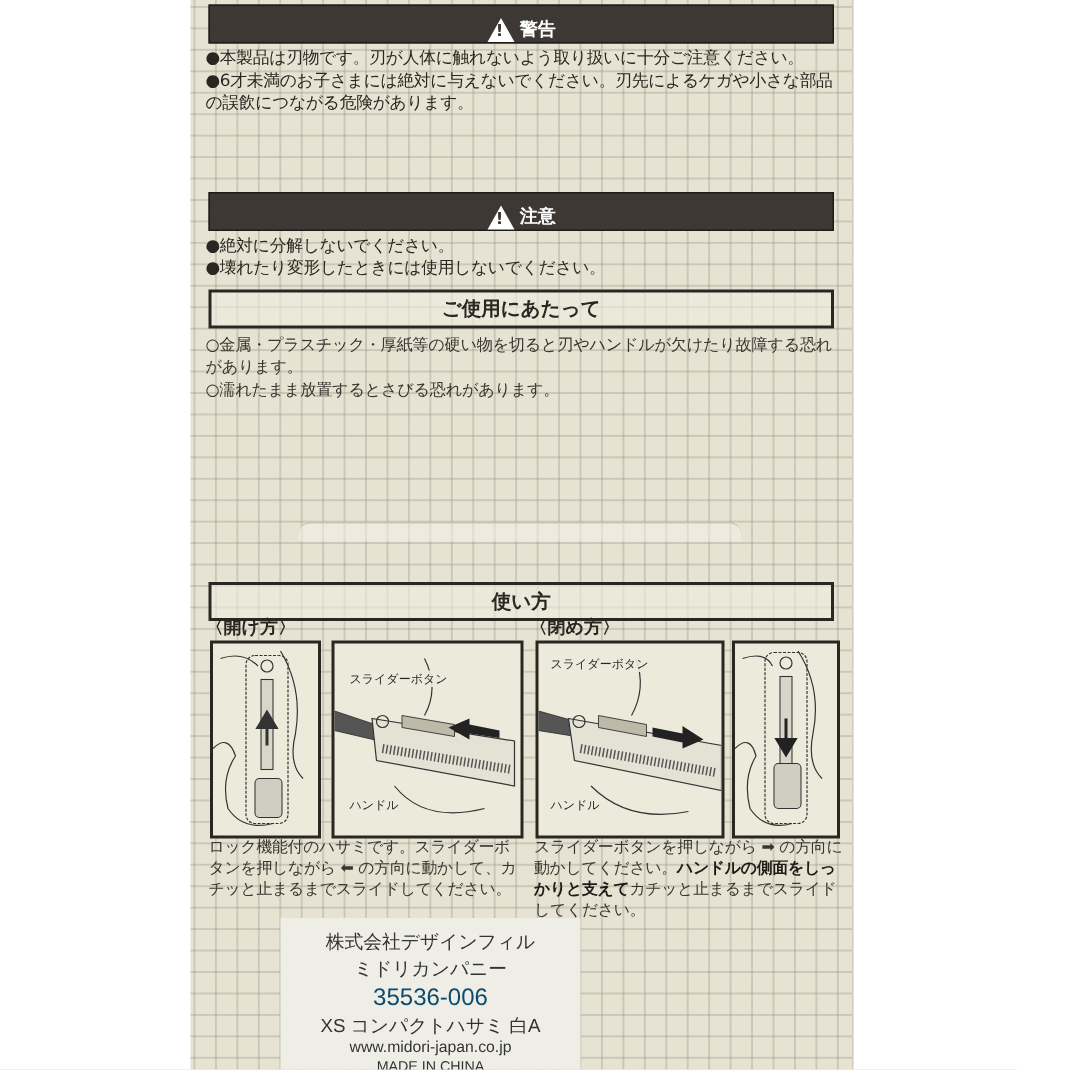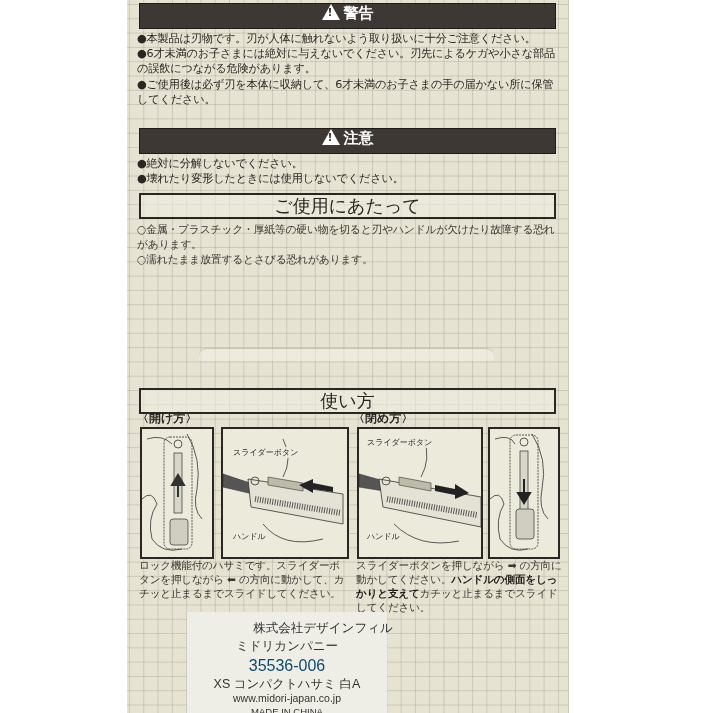--- a/index.html
+++ b/index.html
@@ -6,27 +6,27 @@
   body{width:713px;height:713px;background:#ffffff;position:relative;overflow:hidden;font-family:"DejaVu Sans",sans-serif;}
   .card{position:absolute;left:127px;top:0;width:441px;height:713px;
     background-color:#e6e3d2;
     background-image:
       linear-gradient(to right, rgba(150,148,135,0.35) 1px, transparent 1px),
       linear-gradient(to bottom, rgba(150,148,135,0.35) 1px, transparent 1px);
     background-size:14.3px 14.3px;
     background-position:2px 4px;
     box-shadow: 1px 0 0 #cfcbb8;}
   .bar{position:absolute;left:12px;width:415px;height:24px;background:#3d3833;border:1px solid #1e1b18;
-    color:#fff;font-weight:bold;font-size:15px;display:flex;align-items:flex-start;justify-content:center;gap:4px;}
+    color:#fff;font-weight:bold;font-size:12px;display:flex;align-items:flex-end;justify-content:center;gap:4px;}
   .bar .tri{width:0;height:0;border-left:9px solid transparent;border-right:9px solid transparent;border-bottom:16px solid #fff;position:relative;}
   .bar .tri::after{content:"!";position:absolute;left:-3px;top:2px;color:#3d3833;font-size:11px;font-weight:bold;}
   .para{position:absolute;left:10px;width:420px;font-size:11.2px;line-height:15.2px;color:#2a2622;letter-spacing:-0.2px;}
   .para p{margin:0;}
   .obox{position:absolute;left:12px;width:413px;height:22px;border:2px solid #2a2622;background:rgba(238,236,224,0.6);
-    display:flex;align-items:center;justify-content:center;font-weight:normal;font-size:18px;color:#2a2622;}
+    display:flex;align-items:center;justify-content:center;font-weight:bold;font-size:13px;color:#2a2622;}
   .notch{position:absolute;left:72px;top:348px;width:295px;height:12px;border-top:1px solid #c9c5b1;border-radius:8px 8px 0 0;background:rgba(245,243,234,0.5);}
   .sub{position:absolute;font-weight:bold;font-size:12px;color:#2a2622;}
   .panel{position:absolute;top:427px;height:128px;border:2px solid #2a2622;background:#eceadb;overflow:hidden;}
   .panel svg{position:absolute;left:0;top:0;}
   .plabel{position:absolute;font-size:8px;color:#2a2622;background:rgba(236,234,219,0.9);}
   .desc{position:absolute;font-size:10.6px;line-height:14px;color:#3a3530;width:210px;letter-spacing:-0.2px;}
   .desc b{color:#1e1b18;}
   .white-label{position:absolute;left:60px;top:612px;width:200px;height:101px;background:#efeee6;}
   .wl{position:absolute;left:0;width:200px;text-align:center;color:#333;font-family:"Liberation Sans",sans-serif;}
 </style>
@@ -35,21 +35,20 @@
 
 <div class="card">
 
   <div class="bar" style="top:3px;">
     <span class="tri"></span>
     <span>警告</span>
   </div>
   <div class="para" style="top:31px;">
     <p>●本製品は刃物です。刃が人体に触れないよう取り扱いに十分ご注意ください。</p>
     <p>●6才未満のお子さまには絶対に与えないでください。刃先によるケガや小さな部品の誤飲につながる危険があります。</p>
-    <p>●ご使用後は必ず刃を本体に収納して、6才未満のお子さまの手の届かない所に保管してください。</p>
   </div>
 
   <div class="bar" style="top:128px;">
     <span class="tri"></span>
     <span>注意</span>
   </div>
   <div class="para" style="top:156px;">
     <p>●絶対に分解しないでください。</p>
     <p>●壊れたり変形したときには使用しないでください。</p>
   </div>
@@ -122,20 +121,20 @@
       <rect x="26" y="80" width="18" height="30" rx="3" fill="#d0cec0" stroke="#333" stroke-width="0.7"></rect>
     </svg>
   </div>
 
   <div class="desc" style="left:12px;top:558px;">ロック機能付のハサミです。スライダーボタンを押しながら ⬅ の方向に動かして、カチッと止まるまでスライドしてください。</div>
   <div class="desc" style="left:229px;top:558px;">
     <span>スライダーボタンを押しながら ➡ の方向に動かしてください。</span><b>ハンドルの側面をしっかりと支えて</b><span>カチッと止まるまでスライドしてください。</span>
   </div>
 
   <div class="white-label">
-    <div class="wl" style="top:8px;font-size:12.5px;padding-left:36px;">株式会社デザインフィル</div>
+    <div class="wl" style="top:8px;font-size:12.5px;">株式会社デザインフィル</div>
     <div class="wl" style="top:26px;font-size:12.5px;">ミドリカンパニー</div>
     <div class="wl" style="top:45px;font-size:16px;color:#0c4a6e;">35536-006</div>
     <div class="wl" style="top:80px;font-size:10.5px;">www.midori-japan.co.jp</div>
     <div class="wl" style="top:64px;font-size:12.5px;">XS コンパクトハサミ 白A</div>
     <div class="wl" style="top:94px;font-size:9.5px;">MADE IN CHINA</div>
   </div>
 </div>
 
 </body></html>

